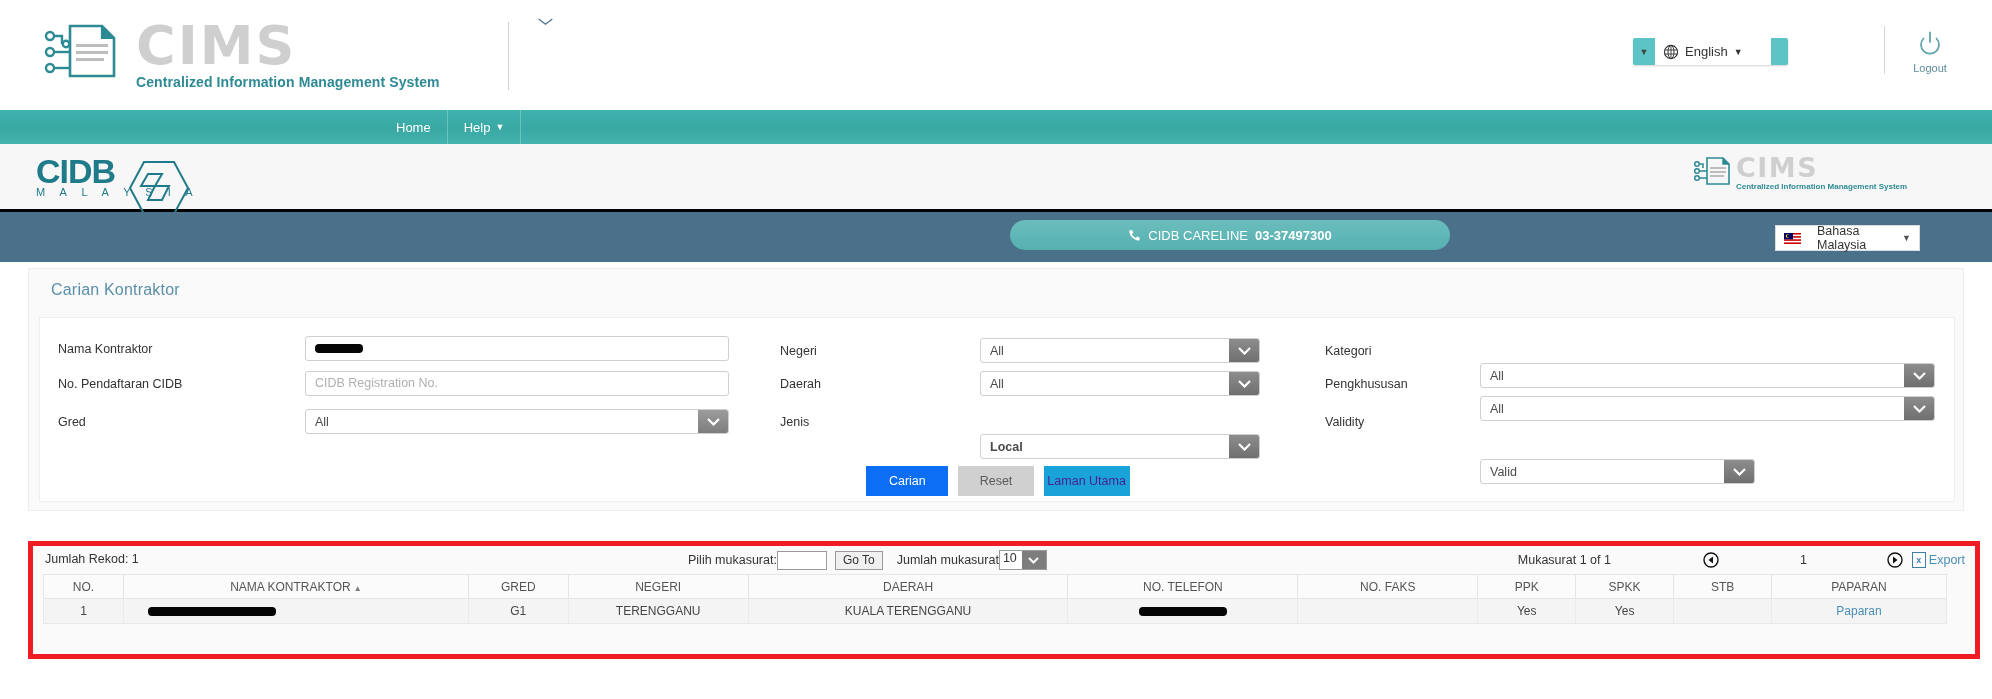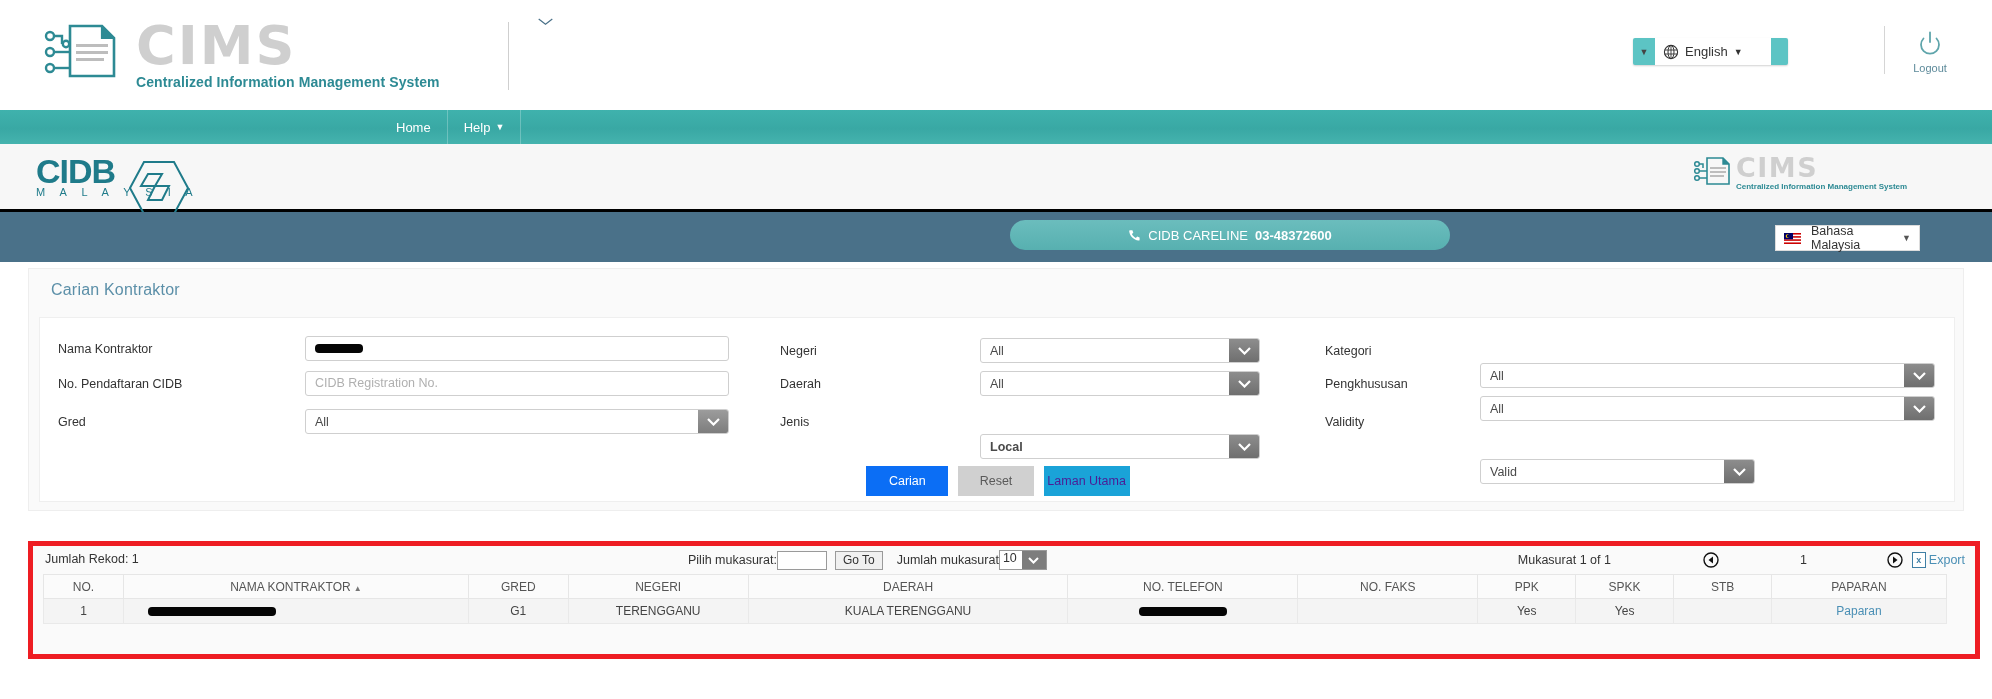--- a/index.html
+++ b/index.html
@@ -90,21 +90,21 @@
     position:absolute; left:1010px; top:235px; transform:translateY(-50%);
     width:440px; height:30px; border-radius:15px;
     background:linear-gradient(180deg,#6bbdbd 0%, #57b0b0 100%);
     display:flex; align-items:center; justify-content:center; gap:7px;
     color:#ffffff; font-size:13px;
   }
   .careline b{ font-weight:bold;}
   .bm-select{
     position:absolute; left:1775px; top:238px; transform:translateY(-50%);
     width:145px; height:26px; background:#ffffff; border:1px solid #dcdcdc;
-    display:flex; align-items:center; gap:10px; padding:0 8px; font-size:12.5px; color:#333;
+    display:flex; align-items:center; gap:16px; padding:0 8px; font-size:12.5px; color:#333;
   }
   .flag{ width:17px; height:11px; position:relative; overflow:hidden; flex:none;}
   .bm-caret{ margin-left:auto; font-size:9px; color:#555;}
 
   
   .panel{
     position:absolute; left:28px; top:268px; width:1936px; height:243px;
     background:#fafafa; border:1px solid #eeeeee;
   }
   .panel-title{
@@ -278,21 +278,21 @@
   </svg>
   <span>Get In Touch </span>
     <b>ebantuan</b>
 </div>
 
 <div class="careline">
   <svg width="13" height="13" viewBox="0 0 13 13">
     <path d="M2.2 1.2 L4.4 1.2 L5.3 3.8 L3.9 4.9 C4.7 6.6 6.2 8.1 7.9 8.9 L9.1 7.5 L11.6 8.4 L11.6 10.7 C11.6 11.3 11.1 11.7 10.5 11.6 C5.7 11 1.8 7.1 1.2 2.3 C1.1 1.7 1.6 1.2 2.2 1.2 Z" fill="#ffffff"></path>
   </svg>
   <span>CIDB CARELINE </span>
-    <b>03-48372600</b>
+    <b>03-37497300</b>
 </div>
 
 <div class="bm-select">
   <span class="flag">
     <svg width="17" height="11" viewBox="0 0 17 11">
       <rect width="17" height="11" fill="#ffffff"></rect>
       <rect y="0" width="17" height="1.57" fill="#cc0001"></rect>
       <rect y="3.14" width="17" height="1.57" fill="#cc0001"></rect>
       <rect y="6.28" width="17" height="1.57" fill="#cc0001"></rect>
       <rect y="9.42" width="17" height="1.57" fill="#cc0001"></rect>

